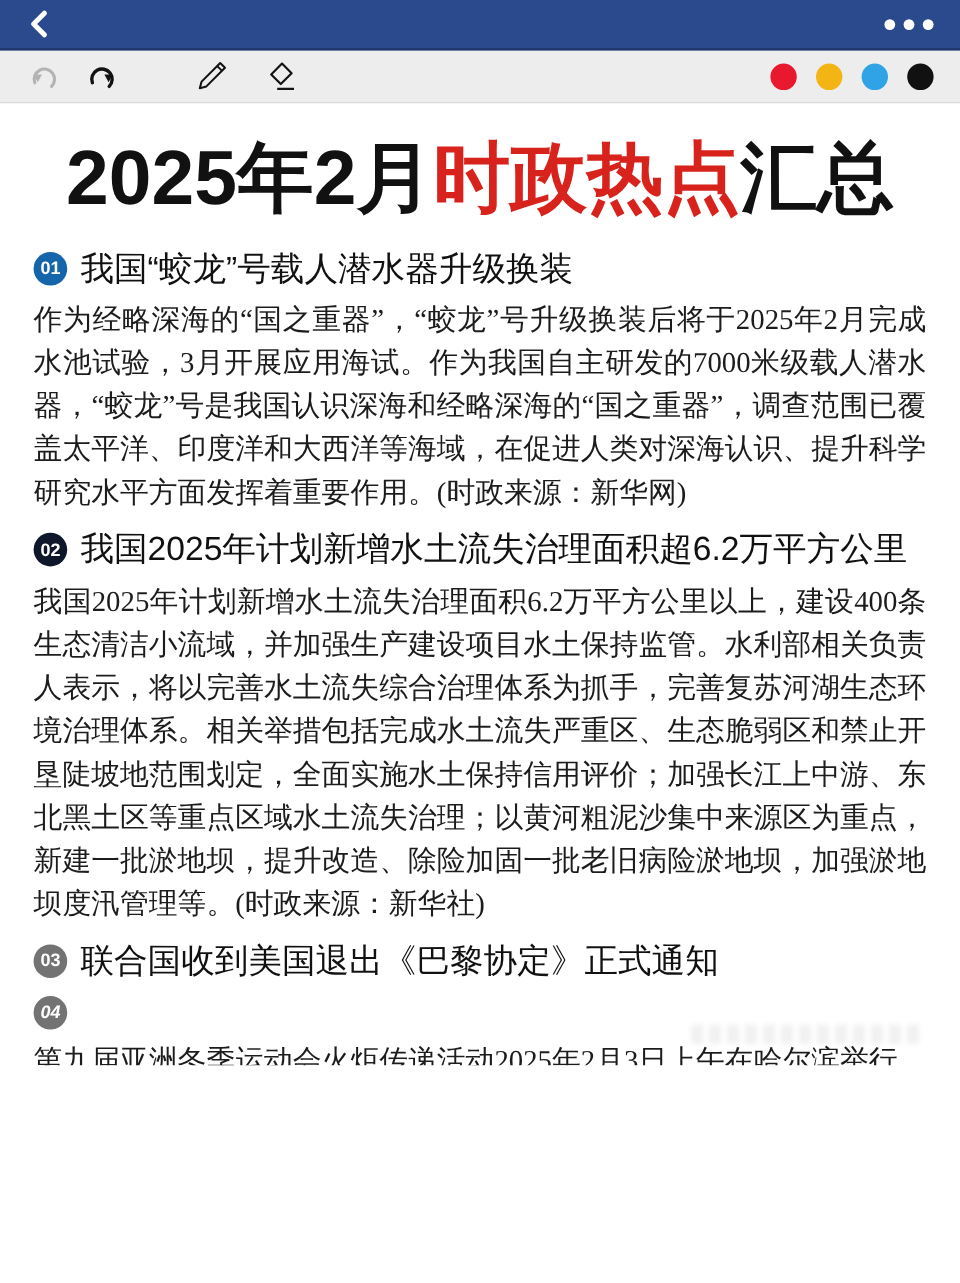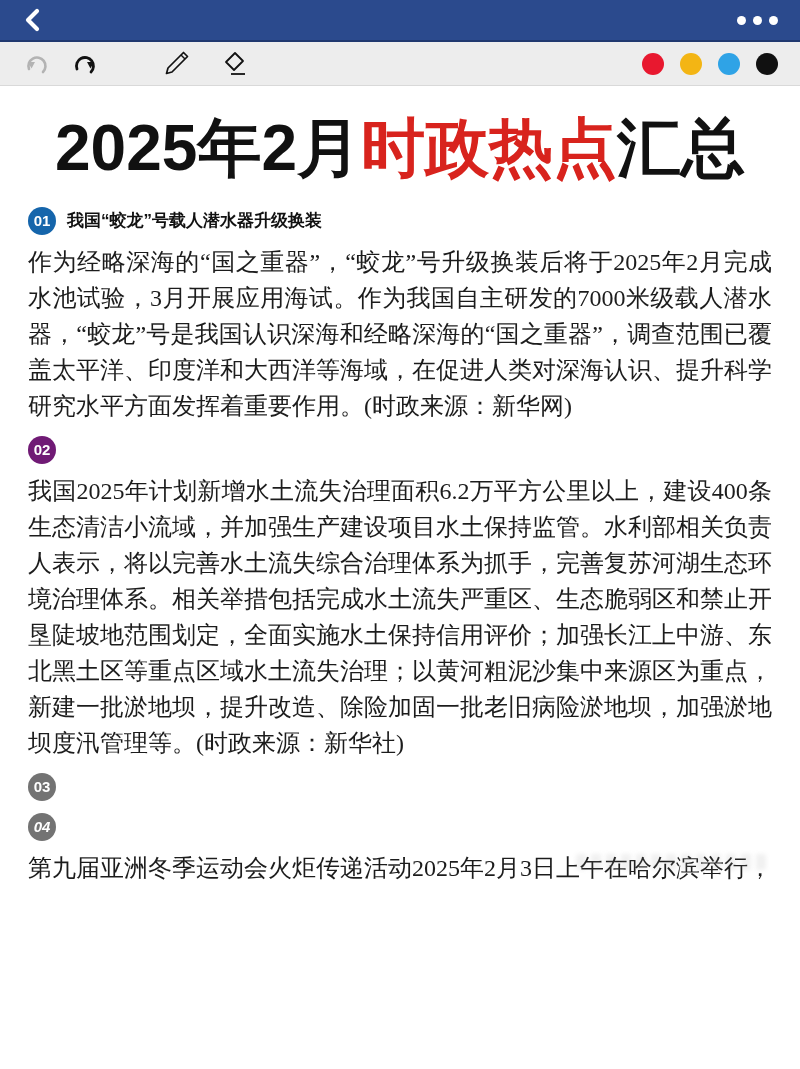--- a/index.html
+++ b/index.html
@@ -71,22 +71,22 @@
   .badge {
     min-width: 28px; height: 28px;
     border-radius: 50%;
     color: #ffffff;
     font-size: 15px;
     font-weight: bold;
     display: flex; align-items: center; justify-content: center;
     flex: 0 0 auto;
   }
   .sec-title {
-    font-size: 17px;
-    font-weight: bold;
+    font-size: 28px;
+    font-weight: normal;
     color: #111111;
     line-height: 1.2;
   }
   .sec-body {
     font-family: "Liberation Serif", "DejaVu Serif", serif;
     font-size: 24px;
     line-height: 36px;
     color: #1c1c1c;
     text-align: justify;
   }
@@ -162,28 +162,30 @@
     <div class="section">
       <div class="sec-head">
         <span class="badge" style="background: rgb(21, 101, 171);">01</span>
         <span class="sec-title">我国“蛟龙”号载人潜水器升级换装</span>
       </div>
       <p class="sec-body">作为经略深海的“国之重器”，“蛟龙”号升级换装后将于2025年2月完成水池试验，3月开展应用海试。作为我国自主研发的7000米级载人潜水器，“蛟龙”号是我国认识深海和经略深海的“国之重器”，调查范围已覆盖太平洋、印度洋和大西洋等海域，在促进人类对深海认识、提升科学研究水平方面发挥着重要作用。(时政来源：新华网)</p>
     </div>
 
     <div class="section">
       <div class="sec-head">
-        <span class="badge" style="background: #701a75;">02</span>
+        <span class="badge" style="background: #0f172a;">02</span>
+        <span class="sec-title">我国2025年计划新增水土流失治理面积超6.2万平方公里</span>
       </div>
       <p class="sec-body">我国2025年计划新增水土流失治理面积6.2万平方公里以上，建设400条生态清洁小流域，并加强生产建设项目水土保持监管。水利部相关负责人表示，将以完善水土流失综合治理体系为抓手，完善复苏河湖生态环境治理体系。相关举措包括完成水土流失严重区、生态脆弱区和禁止开垦陡坡地范围划定，全面实施水土保持信用评价；加强长江上中游、东北黑土区等重点区域水土流失治理；以黄河粗泥沙集中来源区为重点，新建一批淤地坝，提升改造、除险加固一批老旧病险淤地坝，加强淤地坝度汛管理等。(时政来源：新华社)</p>
     </div>
 
     <div class="section">
       <div class="sec-head">
         <span class="badge" style="background: #737373;">03</span>
+        <span class="sec-title">联合国收到美国退出《巴黎协定》正式通知</span>
       </div>
     </div>
 
     <div class="section">
       <div class="sec-head">
         <span class="badge" style="background: #737373; font-style: italic;">04</span>
       </div>
       <p class="sec-body">第九届亚洲冬季运动会火炬传递活动2025年2月3日上午在哈尔滨举行，共有120名火炬手参加传递。第九届亚洲冬季运动会将于2025年2月7日至14日在黑龙江省哈尔滨市举行。本次火炬传递时间为1天，传递总路线长约11公里，传递主题是“冰雪同梦 亚洲同心”，分为启动仪式、收火仪式和沿途的</p>
     </div>
 

